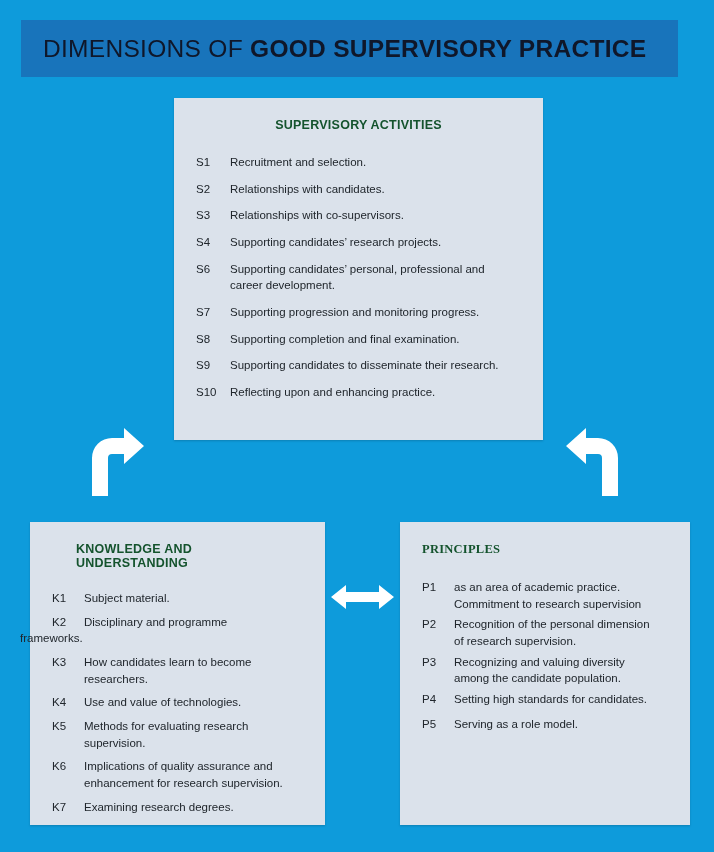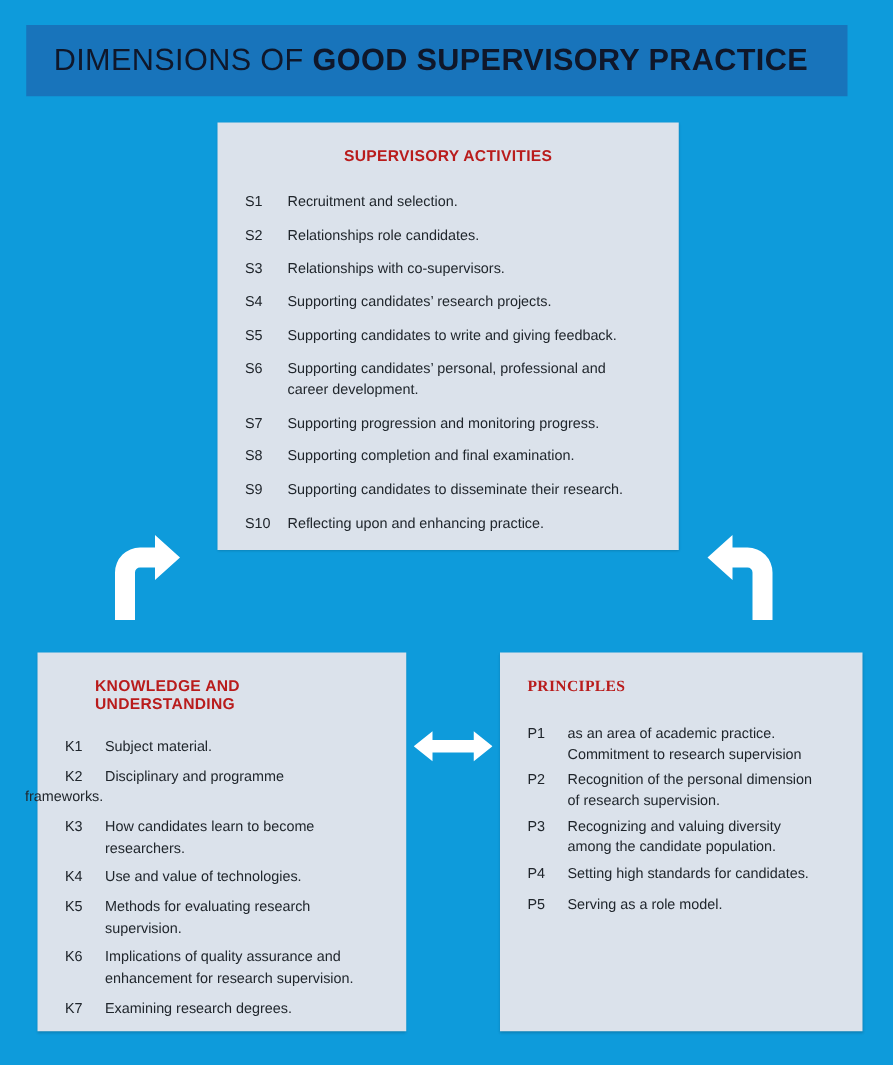--- a/index.html
+++ b/index.html
@@ -37,21 +37,21 @@
   #header-title .bold  { font-weight: 700; }
 
   
   .panel {
     position: absolute;
     background: #dbe2eb;
     box-sizing: border-box;
     box-shadow: 0 1px 2px rgba(0,0,0,0.18);
   }
   .panel-title {
-    color: #b91c1c;
+    color: #14532d;
     font-weight: 700;
     font-size: 12.5px;
     letter-spacing: 0.25px;
   }
 
   #panel-supervisory {
     left: 174px;
     top: 98px;
     width: 369px;
     height: 342px;
@@ -152,37 +152,33 @@
   <span class="panel-title">SUPERVISORY ACTIVITIES</span>
   <div class="item-list">
 
     <div class="item">
       <span class="item-code">S1</span>
       <span class="item-text">Recruitment and selection.</span>
     </div>
 
     <div class="item">
       <span class="item-code">S2</span>
-      <span class="item-text">Relationships role candidates.</span>
+      <span class="item-text">Relationships with candidates.</span>
     </div>
 
     <div class="item">
       <span class="item-code">S3</span>
       <span class="item-text">Relationships with co-supervisors.</span>
     </div>
 
     <div class="item">
       <span class="item-code">S4</span>
       <span class="item-text">Supporting candidates’ research projects.</span>
     </div>
 
-    <div class="item">
-      <span class="item-code">S5</span>
-      <span class="item-text">Supporting candidates to write and giving feedback.</span>
-    </div>
 
     <div class="item">
       <span class="item-code">S6</span>
       <span class="item-text justify">
         <span class="ln">Supporting candidates’ personal, professional and</span>
         <span class="ln">career development.</span>
       </span>
     </div>
 
     <div class="item">

